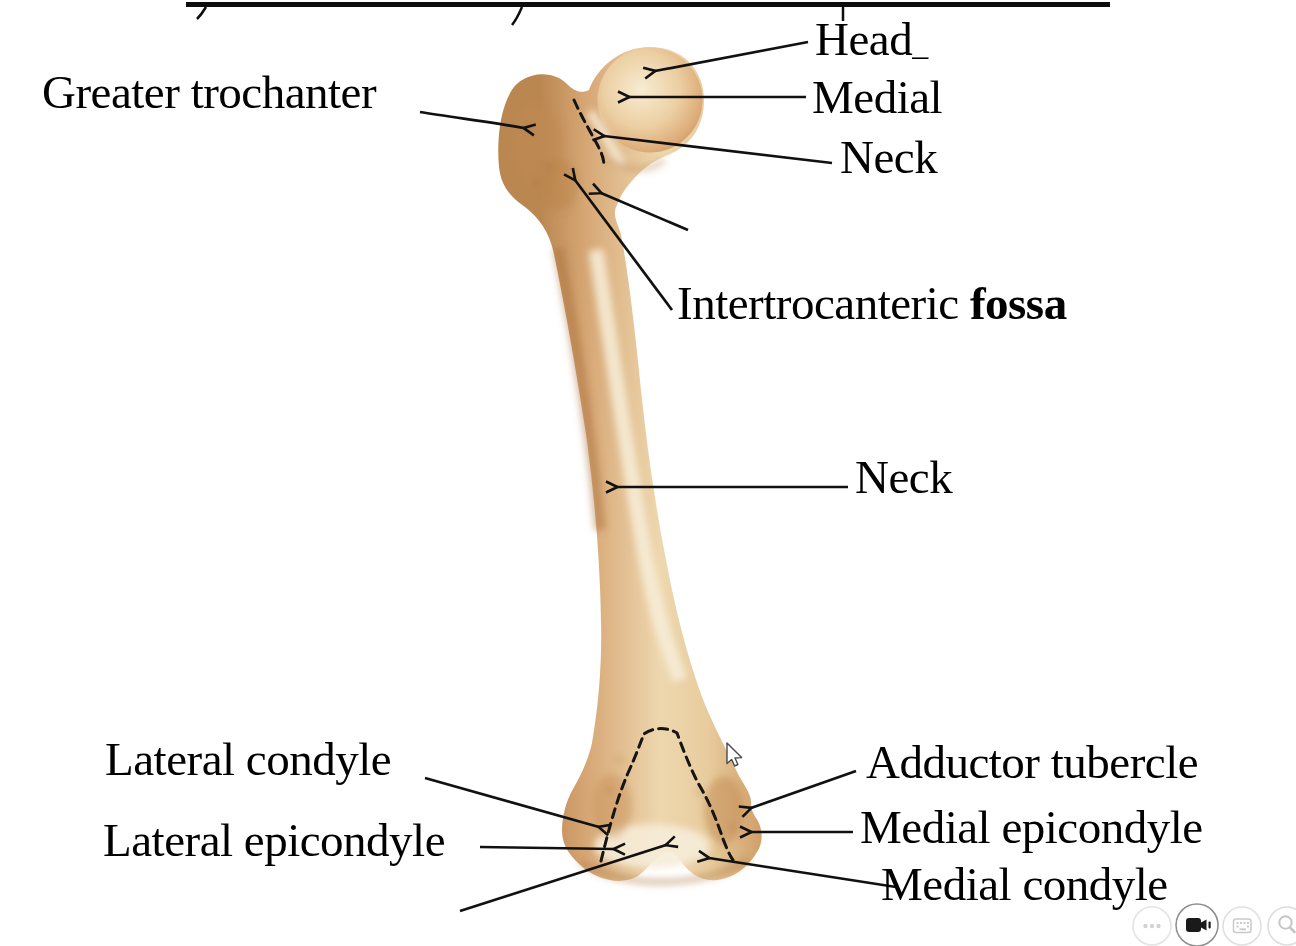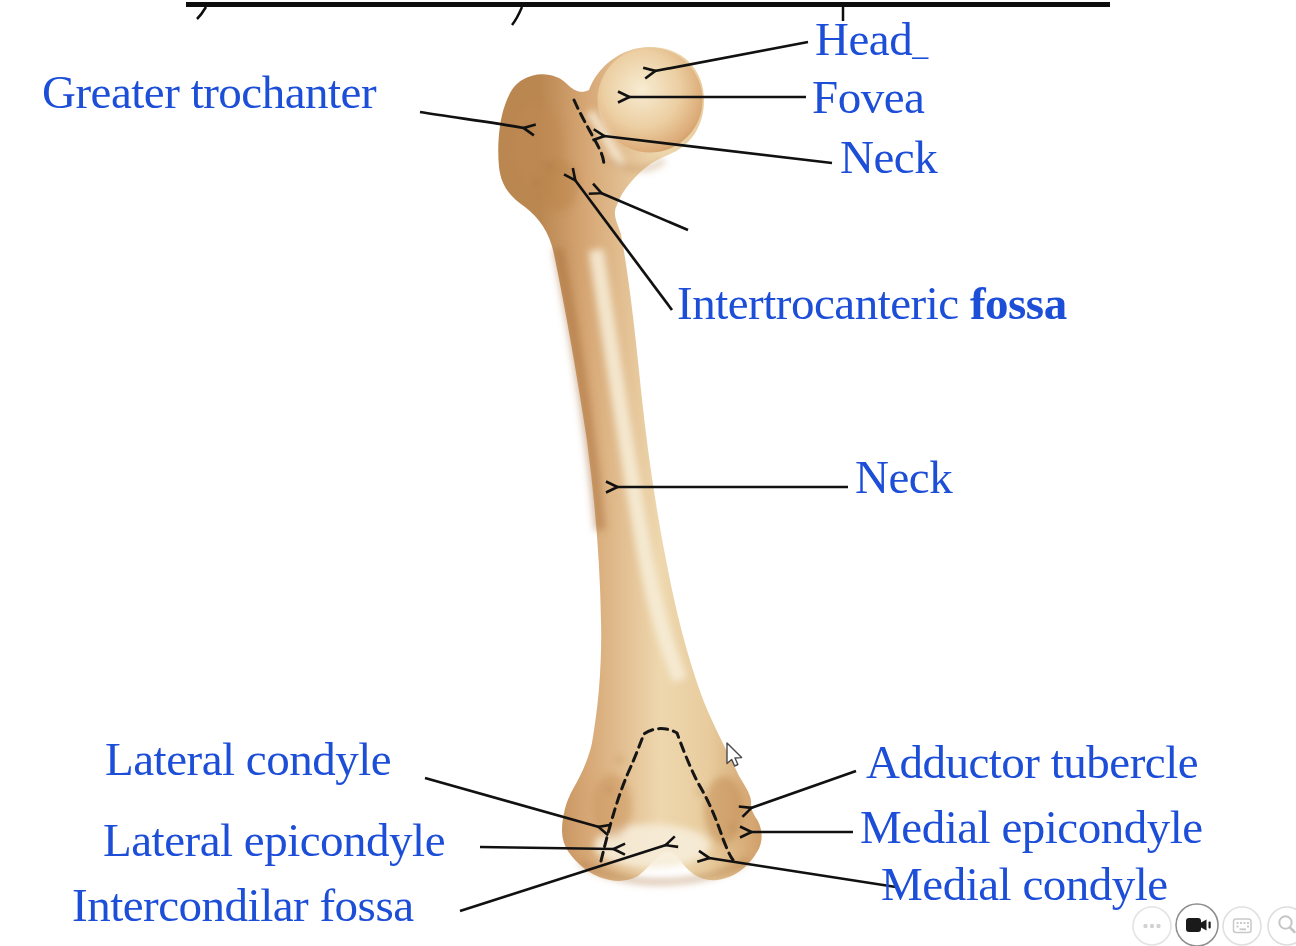--- a/index.html
+++ b/index.html
@@ -9,21 +9,21 @@
     background:#ffffff;
     overflow:hidden;
     font-family:"Liberation Serif","DejaVu Serif",serif;
   }
   .scene{position:absolute;left:0;top:0;}
   .label{
     position:absolute;
     font-size:47px;
     line-height:1;
     letter-spacing:-0.5px;
-    color:#1d4ed8;
+    color:#000000;
     white-space:pre;
   }
   .label .bold{font-weight:bold;}
   .label .mark{font-size:32px;}
 </style>
 </head>
 <body>
 
 <div class="stage">
 
@@ -178,34 +178,33 @@
 
     <g transform="translate(727,743)">
       <path d="M0,0 L0,20.5 L4.6,16.4 L7.6,23 L10.9,21.5 L8,15 L14.6,14.6 Z" fill="#ffffff" stroke="#4a4a4a" stroke-width="1.4" stroke-linejoin="round"></path>
     </g>
   </svg>
 
   <div class="label" style="left:42px;top:69px"><span>Greater trochanter</span></div>
 
   <div class="label" style="left:815px;top:16px"><span>Head</span><span class="mark">_</span></div>
 
-  <div class="label" style="left:812px;top:74px"><span>Fovea</span></div>
+  <div class="label" style="left:812px;top:74px"><span>Medial</span></div>
 
   <div class="label" style="left:840px;top:134px"><span>Neck</span></div>
 
 
   <div class="label" style="left:677px;top:280px"><span>Intertrocanteric </span><span class="bold">fossa</span></div>
 
   <div class="label" style="left:855px;top:454px"><span>Neck</span></div>
 
   <div class="label" style="left:105px;top:736px"><span>Lateral condyle</span></div>
 
   <div class="label" style="left:103px;top:817px"><span>Lateral epicondyle</span></div>
 
-  <div class="label" style="left:72px;top:882px"><span>Intercondilar fossa</span></div>
 
   <div class="label" style="left:866px;top:739px"><span>Adductor tubercle</span></div>
 
   <div class="label" style="left:860px;top:804px"><span>Medial epicondyle</span></div>
 
   <div class="label" style="left:881px;top:861px"><span>Medial condyle</span></div>
 
 </div>
 
 </body></html>

